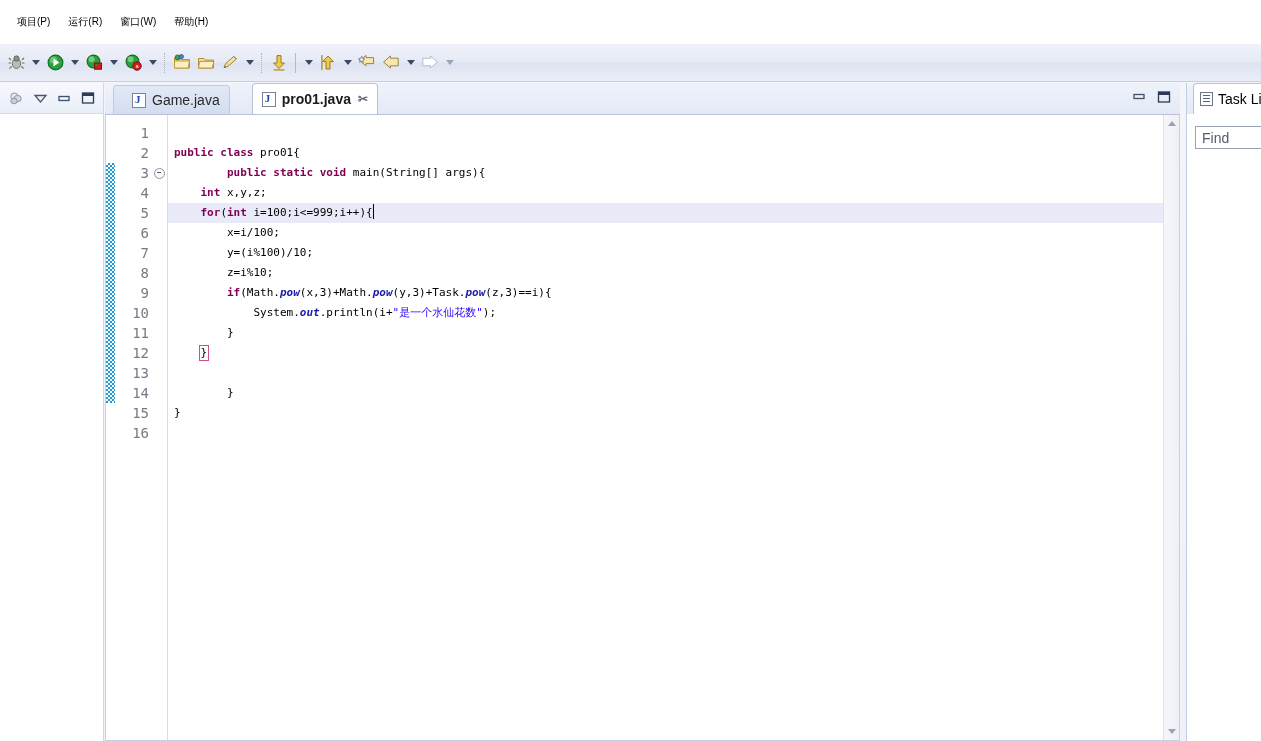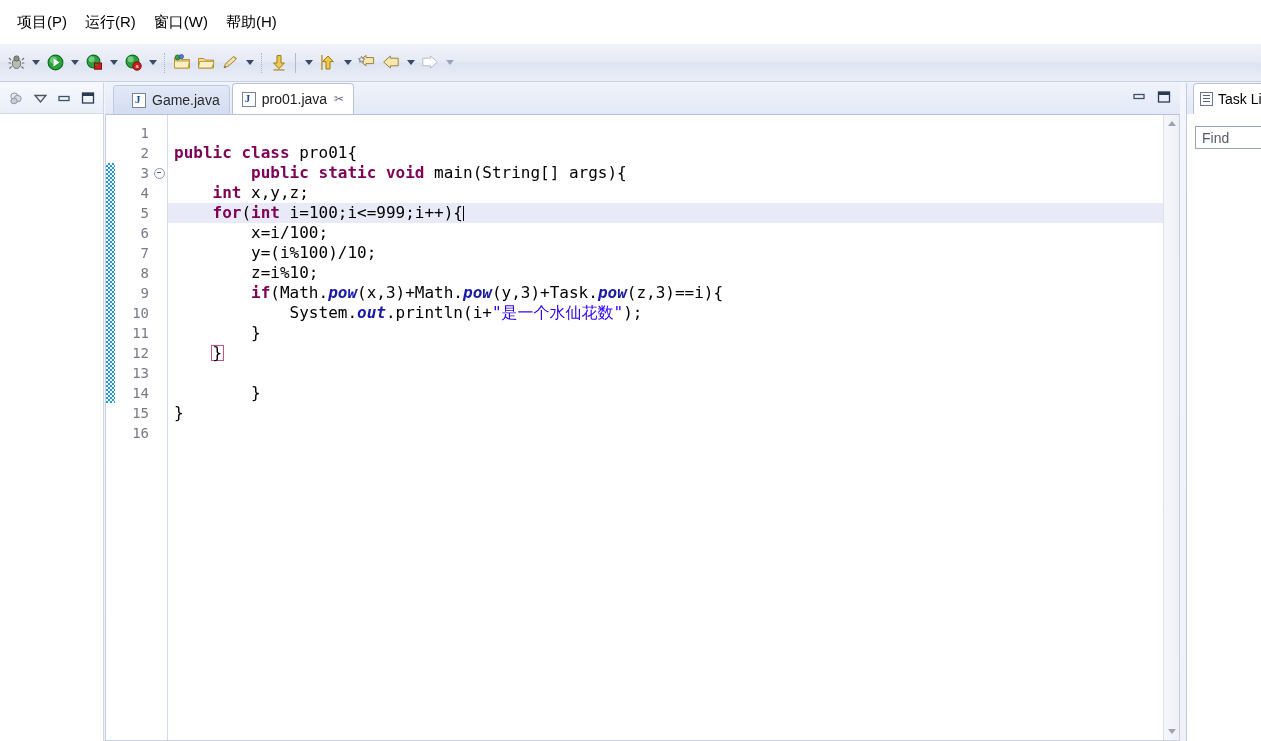--- a/index.html
+++ b/index.html
@@ -18,21 +18,21 @@
   
   .menubar {
     position: absolute; top: 0; left: 0;
     width: 1261px; height: 44px;
     background: #ffffff;
     display: flex; align-items: center;
     padding-left: 8px;
     box-sizing: border-box;
   }
   .menu-item {
-    font-size: 15px;
+    font-size: 10px;
     color: #000000;
     padding: 3px 9px;
     white-space: nowrap;
     cursor: default;
   }
 
   
   .toolbar {
     position: absolute; top: 44px; left: 0;
     width: 1261px; height: 38px;
@@ -120,21 +120,22 @@
   }
   .tab.inactive {
     background: linear-gradient(to bottom, #e2e9f7 0%, #d3ddf1 100%);
     color: #2a2a2a;
     padding-left: 18px;
   }
   .tab.active {
     background: #ffffff;
     height: 30px;
     border-color: #b9c2d8;
-    font-weight: normal;
+    font-weight: bold;
+    margin-left: 20px;
   }
   .tab-jicon {
     width: 14px; height: 15px;
     margin-right: 6px;
     position: relative;
     background: #ffffff;
     border: 1px solid #7b8496;
     box-sizing: border-box;
     flex: none;
   }
@@ -227,21 +228,21 @@
   }
   .code-sep {
     width: 1px; flex: none;
     background: #d6dbe8;
   }
   .code {
     flex: 1;
     position: relative;
     padding-top: 8px;
     font-family: "DejaVu Sans Mono", monospace;
-    font-size: 16px;
+    font-size: 11px;
     background: #ffffff;
     overflow: hidden;
   }
   .code .line {
     height: 20px; line-height: 20px;
     white-space: pre;
     padding-left: 6px;
     color: #000000;
   }
   .code .line.current {

